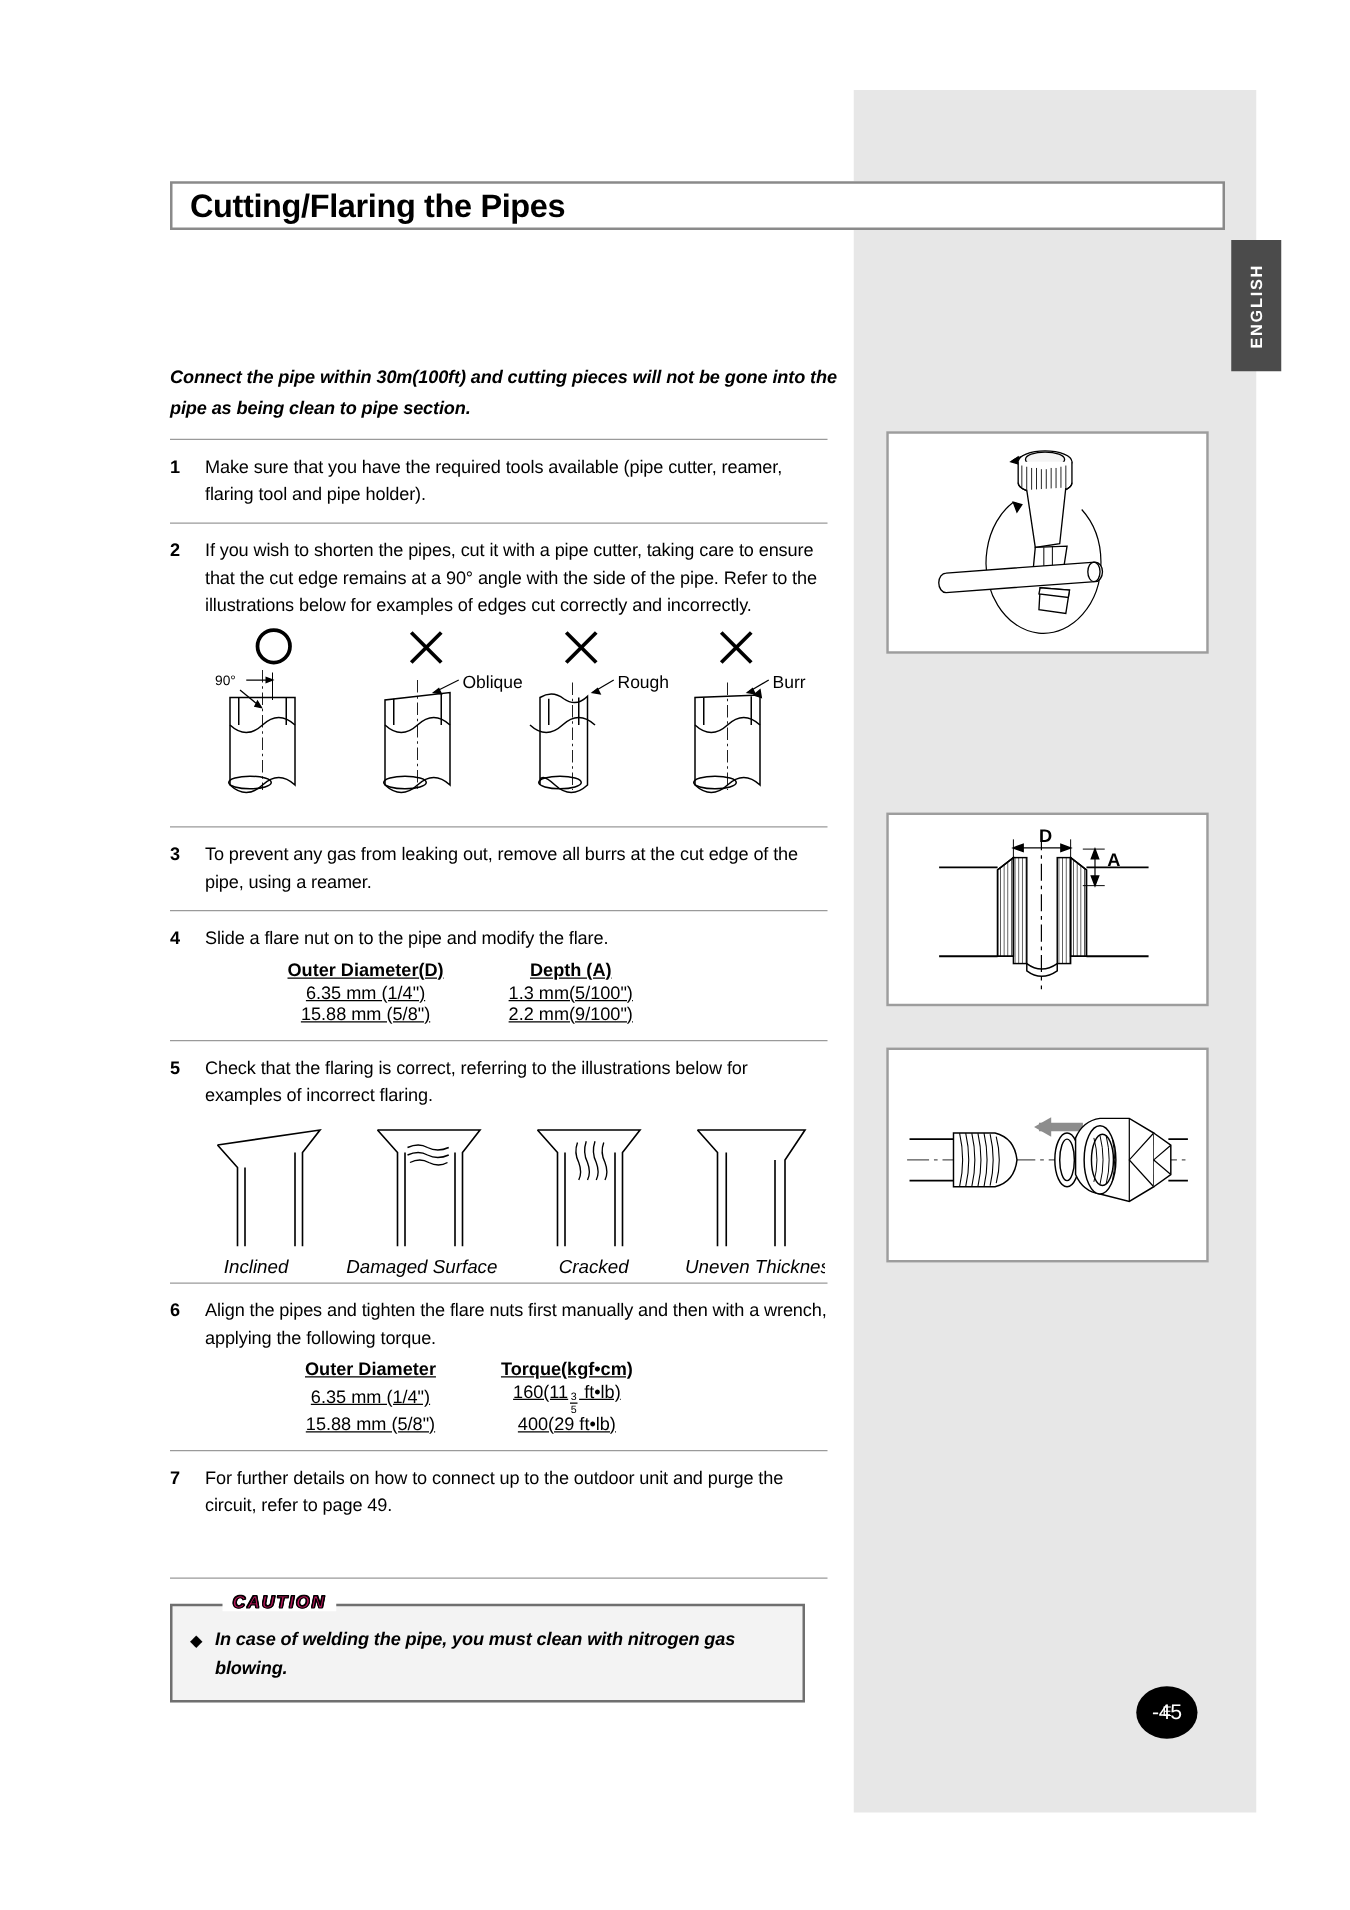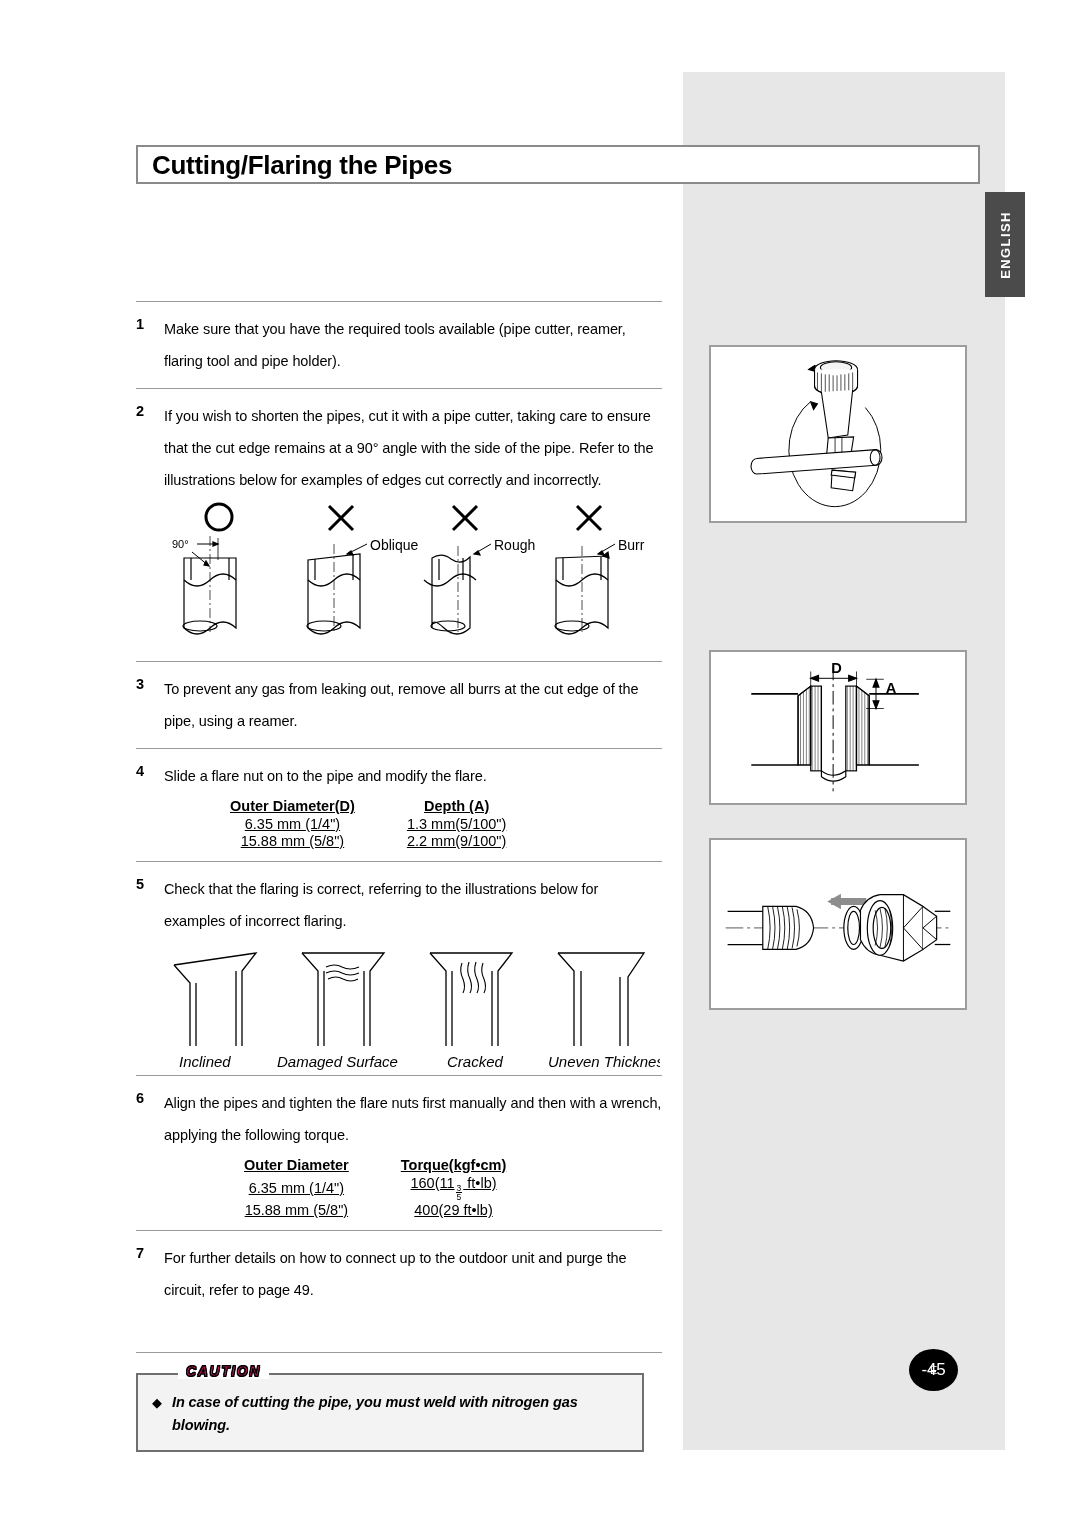--- a/index.html
+++ b/index.html
@@ -107,21 +107,21 @@
     width: 28px;
     flex: 0 0 28px;
     font-size: 14.5px;
     font-weight: bold;
     line-height: 22.5px;
     padding-top: 0px;
   }
   .step-body {
     flex: 1;
     font-size: 14.5px;
-    line-height: 32px;
+    line-height: 22px;
     letter-spacing: -0.1px;
   }
 
   
   table.spec {
     border-collapse: collapse;
     margin: 5px 0 0 68px;
     font-size: 14px;
     text-decoration: underline;
   }
@@ -246,20 +246,21 @@
 <div class="english-tab">
   <span>ENGLISH</span>
 </div>
 
 <div class="title-box">
   <h1>Cutting/Flaring the Pipes</h1>
 </div>
 
 <div class="content">
 
+  <p class="intro">Connect the pipe within 30m(100ft) and cutting pieces will not be gone into the pipe as being clean to pipe section.</p>
 
   <hr class="sep">
 
   <div class="step">
     <div class="step-num">1</div>
     <div class="step-body">Make sure that you have the required tools available (pipe cutter, reamer, flaring tool and pipe holder).</div>
   </div>
 
   <hr class="sep">
 
@@ -448,21 +449,21 @@
     <div class="step-num">7</div>
     <div class="step-body">For further details on how to connect up to the outdoor unit and purge the circuit, refer to page 49.</div>
   </div>
 
   <hr class="sep" style="margin-top:46px;">
 
   <div class="caution-wrap">
     <div class="caution-box">
       <div class="caution-item">
         <div class="caution-bullet">◆</div>
-        <div class="caution-text">In case of cutting the pipe, you must weld with nitrogen gas blowing.</div>
+        <div class="caution-text">In case of welding the pipe, you must clean with nitrogen gas blowing.</div>
       </div>
     </div>
     <div class="caution-label">CAUTION</div>
   </div>
 
 </div>
 
 <div class="fig-box" id="fig-cutter">
   <svg viewBox="0 0 258 178" xmlns="http://www.w3.org/2000/svg">
     <g fill="none" stroke="#000" stroke-width="1.1">

